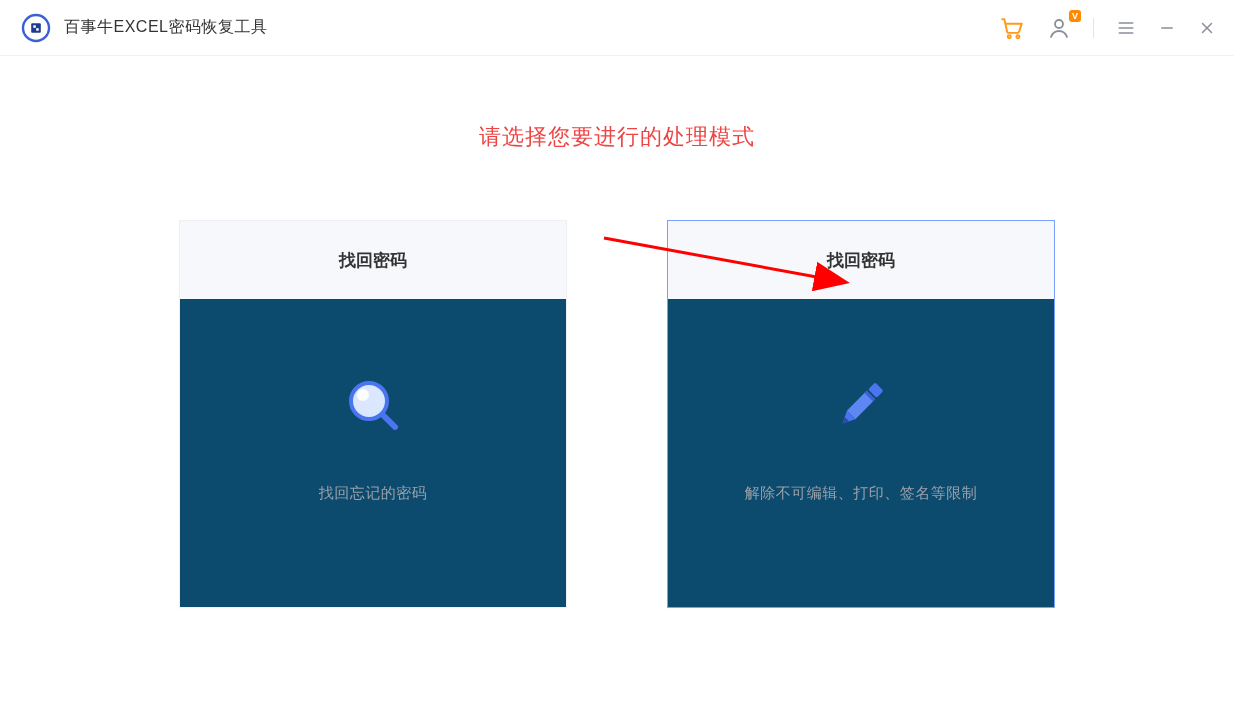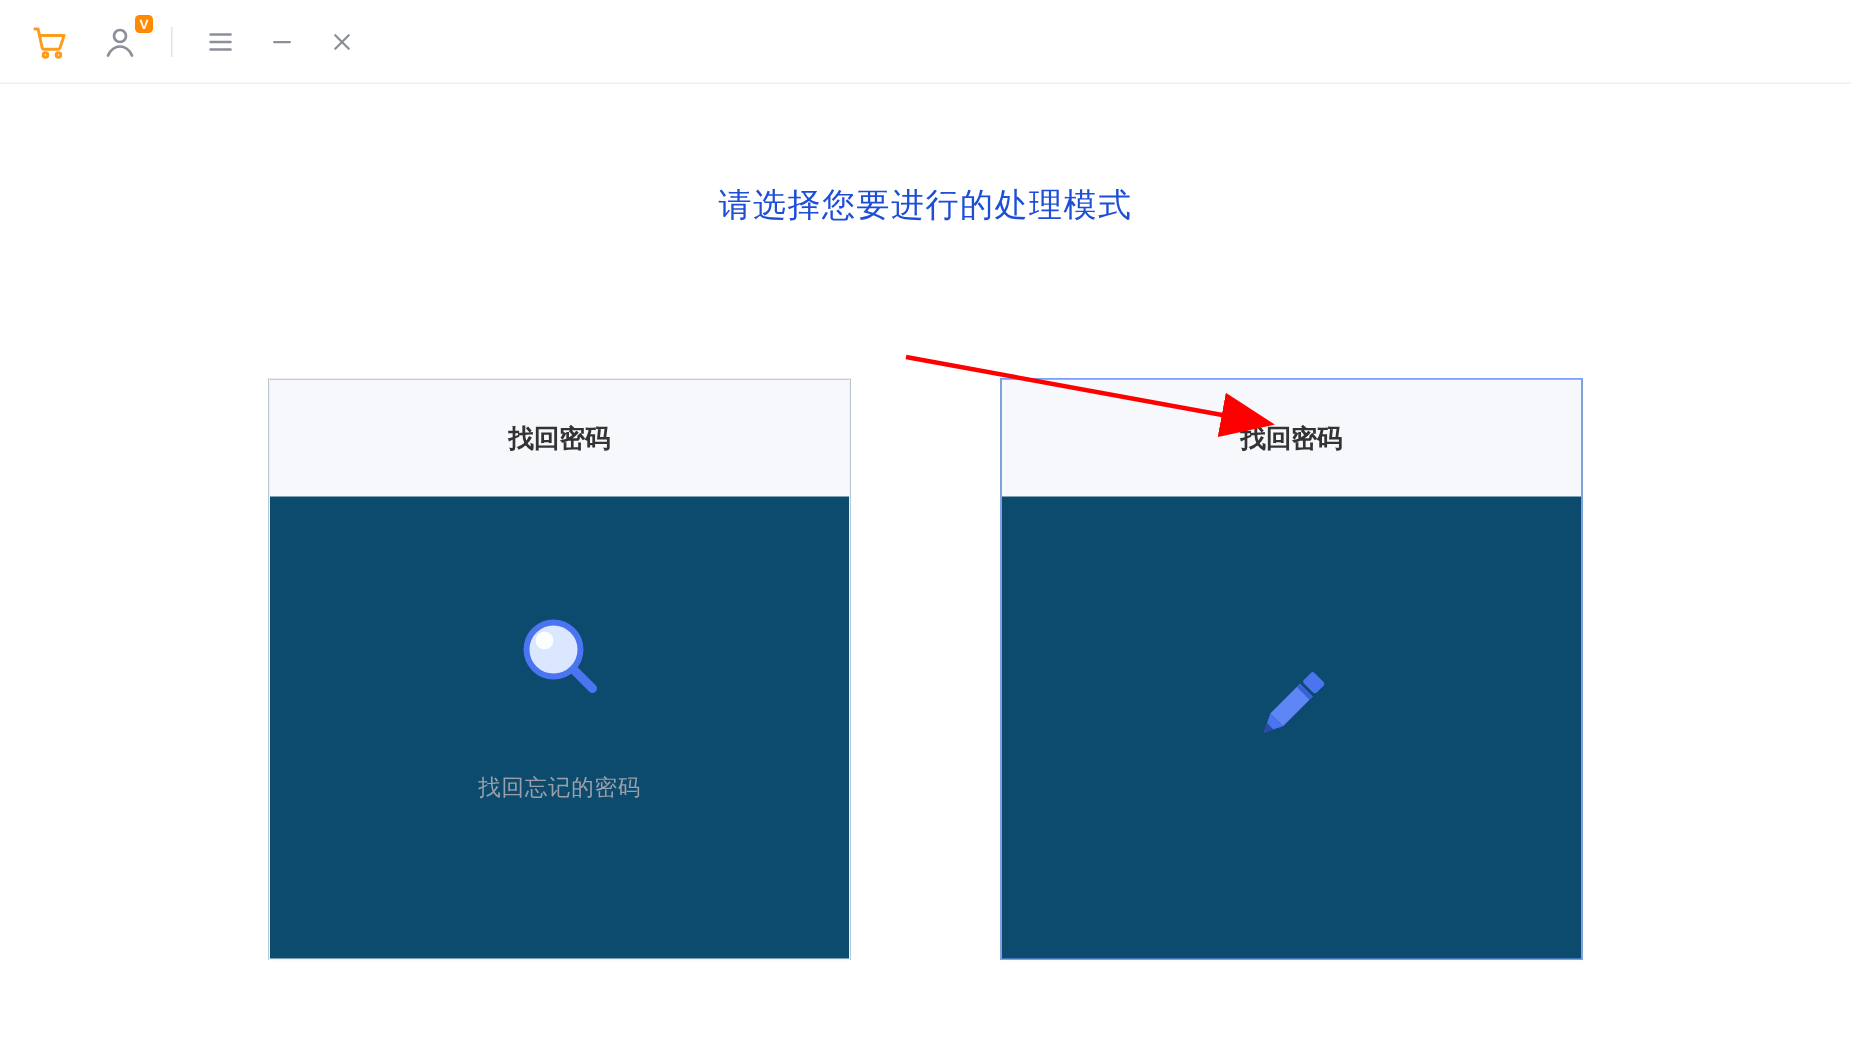--- a/index.html
+++ b/index.html
@@ -68,24 +68,24 @@
       background: #e2e4e8;
     }
     .main {
       padding-top: 66px;
       display: flex;
       flex-direction: column;
       align-items: center;
     }
     .main-heading {
       font-size: 22px;
-      color: #1d4ed8;
+      color: #ef4444;
       font-weight: 500;
       letter-spacing: 1px;
-      margin-bottom: 100px;
+      margin-bottom: 68px;
     }
     .cards {
       display: flex;
       gap: 100px;
     }
     .card {
       width: 388px;
       height: 388px;
       border: 1px solid #eef0f3;
       background: #0c4a6e;
@@ -132,20 +132,31 @@
       position: absolute;
       left: 600px;
       top: 230px;
       pointer-events: none;
     }
   </style>
 </head>
 <body>
 
 <div class="titlebar">
+  <div class="titlebar-left">
+    <div class="app-logo">
+      <svg width="30" height="30" viewBox="0 0 30 30">
+        <circle cx="15" cy="15" r="13" fill="none" stroke="#3a5fd9" stroke-width="2.4"></circle>
+        <rect x="10.2" y="10.2" width="9.6" height="9.6" rx="1" fill="#1f3a93"></rect>
+        <rect x="12.3" y="12.3" width="2.5" height="2.5" fill="#fff"></rect>
+        <rect x="15.2" y="15.2" width="2.5" height="2.5" fill="#fff"></rect>
+      </svg>
+    </div>
+    <div class="app-title">百事牛EXCEL密码恢复工具</div>
+  </div>
   <div class="titlebar-right">
     <div class="titlebar-icon">
       <svg width="26" height="26" viewBox="0 0 24 24" fill="none" stroke="#ff9a1a" stroke-width="1.8" stroke-linecap="round" stroke-linejoin="round">
         <path d="M3 4h2l2.4 11.2a1.6 1.6 0 0 0 1.6 1.3h8a1.6 1.6 0 0 0 1.55-1.2L21 8H6"></path>
         <circle cx="9.5" cy="20" r="1.4"></circle>
         <circle cx="17.5" cy="20" r="1.4"></circle>
       </svg>
     </div>
     <div class="titlebar-icon account-wrap">
       <svg width="24" height="24" viewBox="0 0 24 24" fill="none" stroke="#8a8f99" stroke-width="1.8" stroke-linecap="round" stroke-linejoin="round">
@@ -202,20 +213,21 @@
           <svg width="64" height="64" viewBox="0 0 64 64">
             <g transform="rotate(45 32 32)">
               <rect x="26" y="6" width="12" height="10" rx="2" fill="#4a74f0"></rect>
               <rect x="26" y="18" width="12" height="28" fill="#5f86f5"></rect>
               <rect x="26" y="18" width="12" height="3" fill="#3a5fd9"></rect>
               <polygon points="26,46 38,46 32,58" fill="#4a74f0"></polygon>
               <polygon points="29,52 35,52 32,58" fill="#2d4aa8"></polygon>
             </g>
           </svg>
         </div>
+        <div class="card-desc">解除不可编辑、打印、签名等限制</div>
       </div>
     </div>
 
   </div>
 </div>
 
 <svg class="annotation-arrow" width="260" height="70" viewBox="0 0 260 70">
   <defs>
     <marker id="arrhead" markerWidth="12" markerHeight="10" refX="10" refY="5" orient="auto">
       <polygon points="0,0 12,5 0,10" fill="#ff0000"></polygon>

